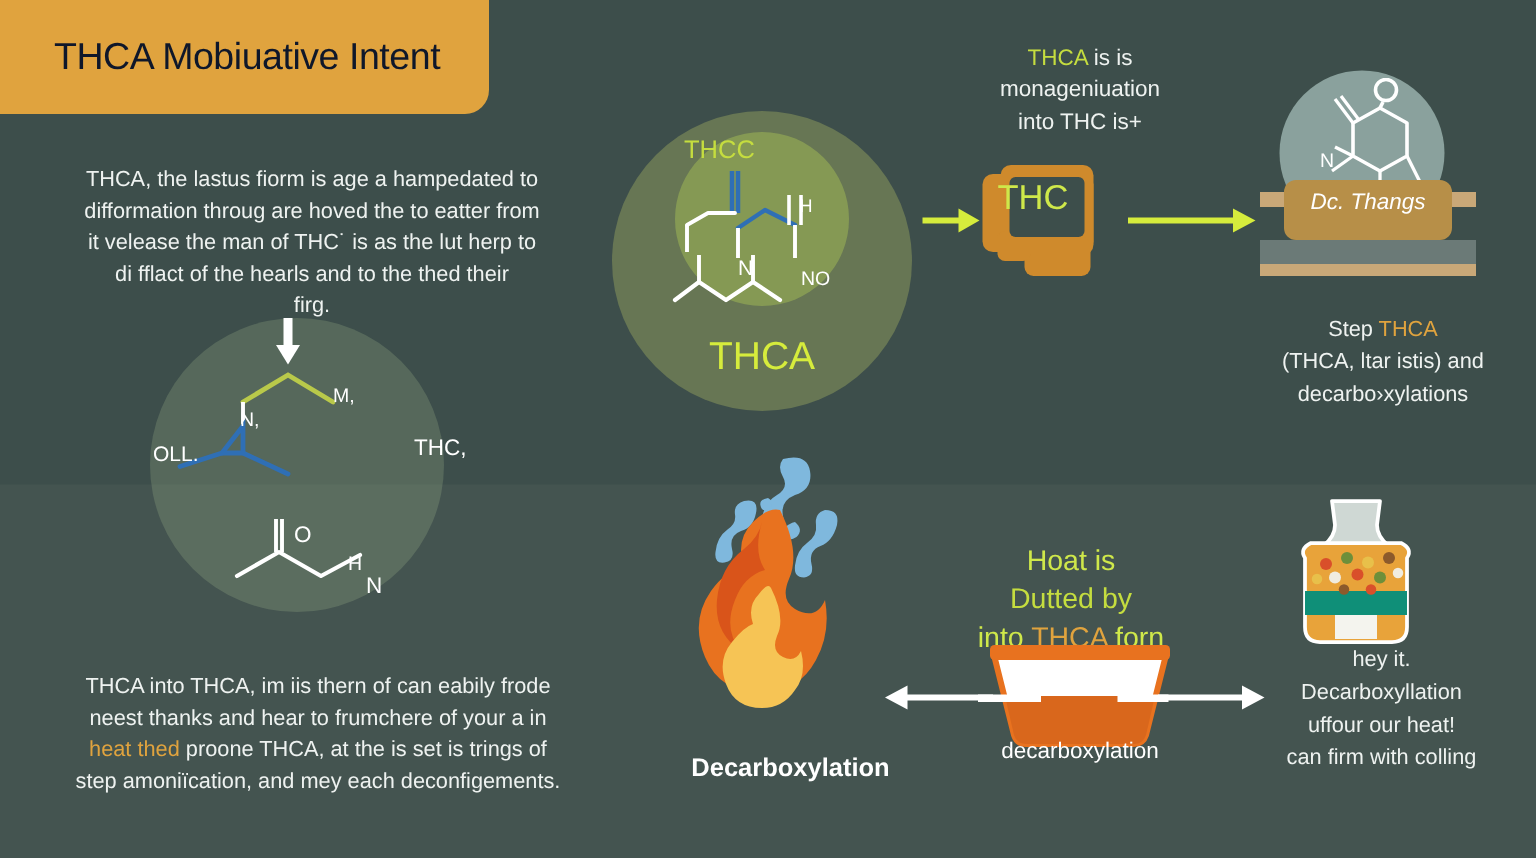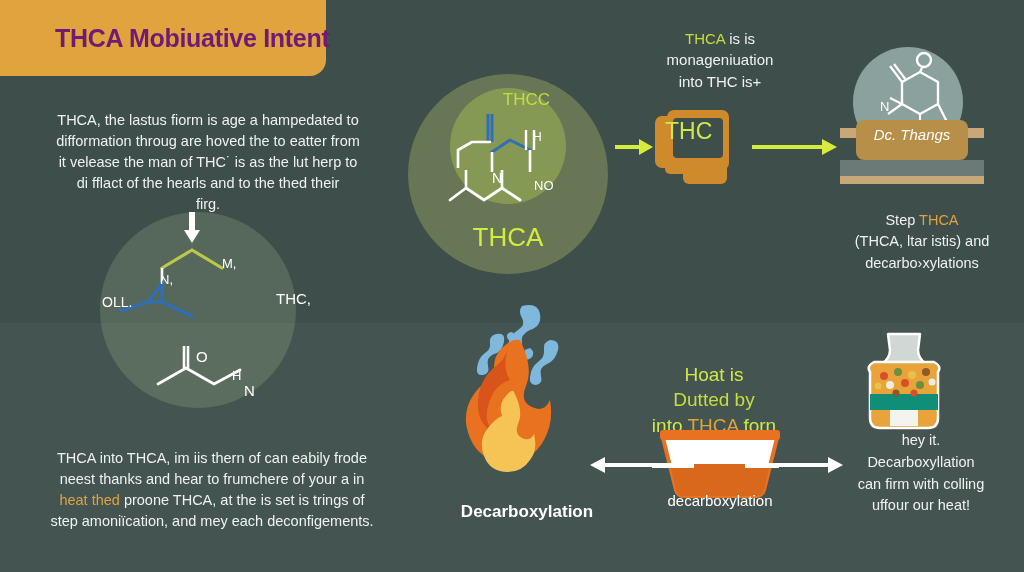--- a/index.html
+++ b/index.html
@@ -37,24 +37,24 @@
   .title-bar {
     position: absolute;
     left: 0; top: 0;
     width: 326px; height: 76px;
     background: #e0a33e;
     border-bottom-right-radius: 16px;
     display: flex;
     align-items: center;
   }
   .title-text {
-    margin-left: 55px;
+    margin-left: 36px;
     font-size: 25px;
-    font-weight: bold;
-    color: #701a75;
+    font-weight: normal;
+    color: #0f172a;
     letter-spacing: -0.3px;
     white-space: nowrap;
   }
 
   
   .para {
     position: absolute;
     color: #eef2f0;
     text-align: center;
     line-height: 1.45;
@@ -84,23 +84,23 @@
     opacity: 0.92;
   }
   .circle-thca-inner {
     left: 450px; top: 88px;
     width: 116px; height: 116px;
     background: #8ba055;
     opacity: 0.85;
   }
   .label-thcc {
     position: absolute;
-    left: 470px; top: 90px;
+    left: 456px; top: 90px;
     width: 80px;
-    text-align: right;
+    text-align: left;
     font-size: 17px;
     color: #c5dd3f;
   }
   .label-thca-big {
     position: absolute;
     left: 438px; top: 222px;
     width: 140px;
     text-align: center;
     font-size: 26px;
     color: #d6ec3c;
@@ -528,17 +528,17 @@
         <circle cx="80" cy="50" r="3.5" fill="#f0ece0"></circle>
         <circle cx="44" cy="61" r="3.5" fill="#8c5a2b"></circle>
         <circle cx="62" cy="61" r="3.5" fill="#d94f2a"></circle>
       </g>
     </svg>
   </div>
 
   <div class="para-right-bottom">
     <div>hey it.</div>
     <div>Decarboxyllation</div>
+    <div>uffour our heat!</div>
     <div>can firm with colling</div>
-    <div>uffour our heat!</div>
   </div>
 
 </div>
 
 </body></html>

